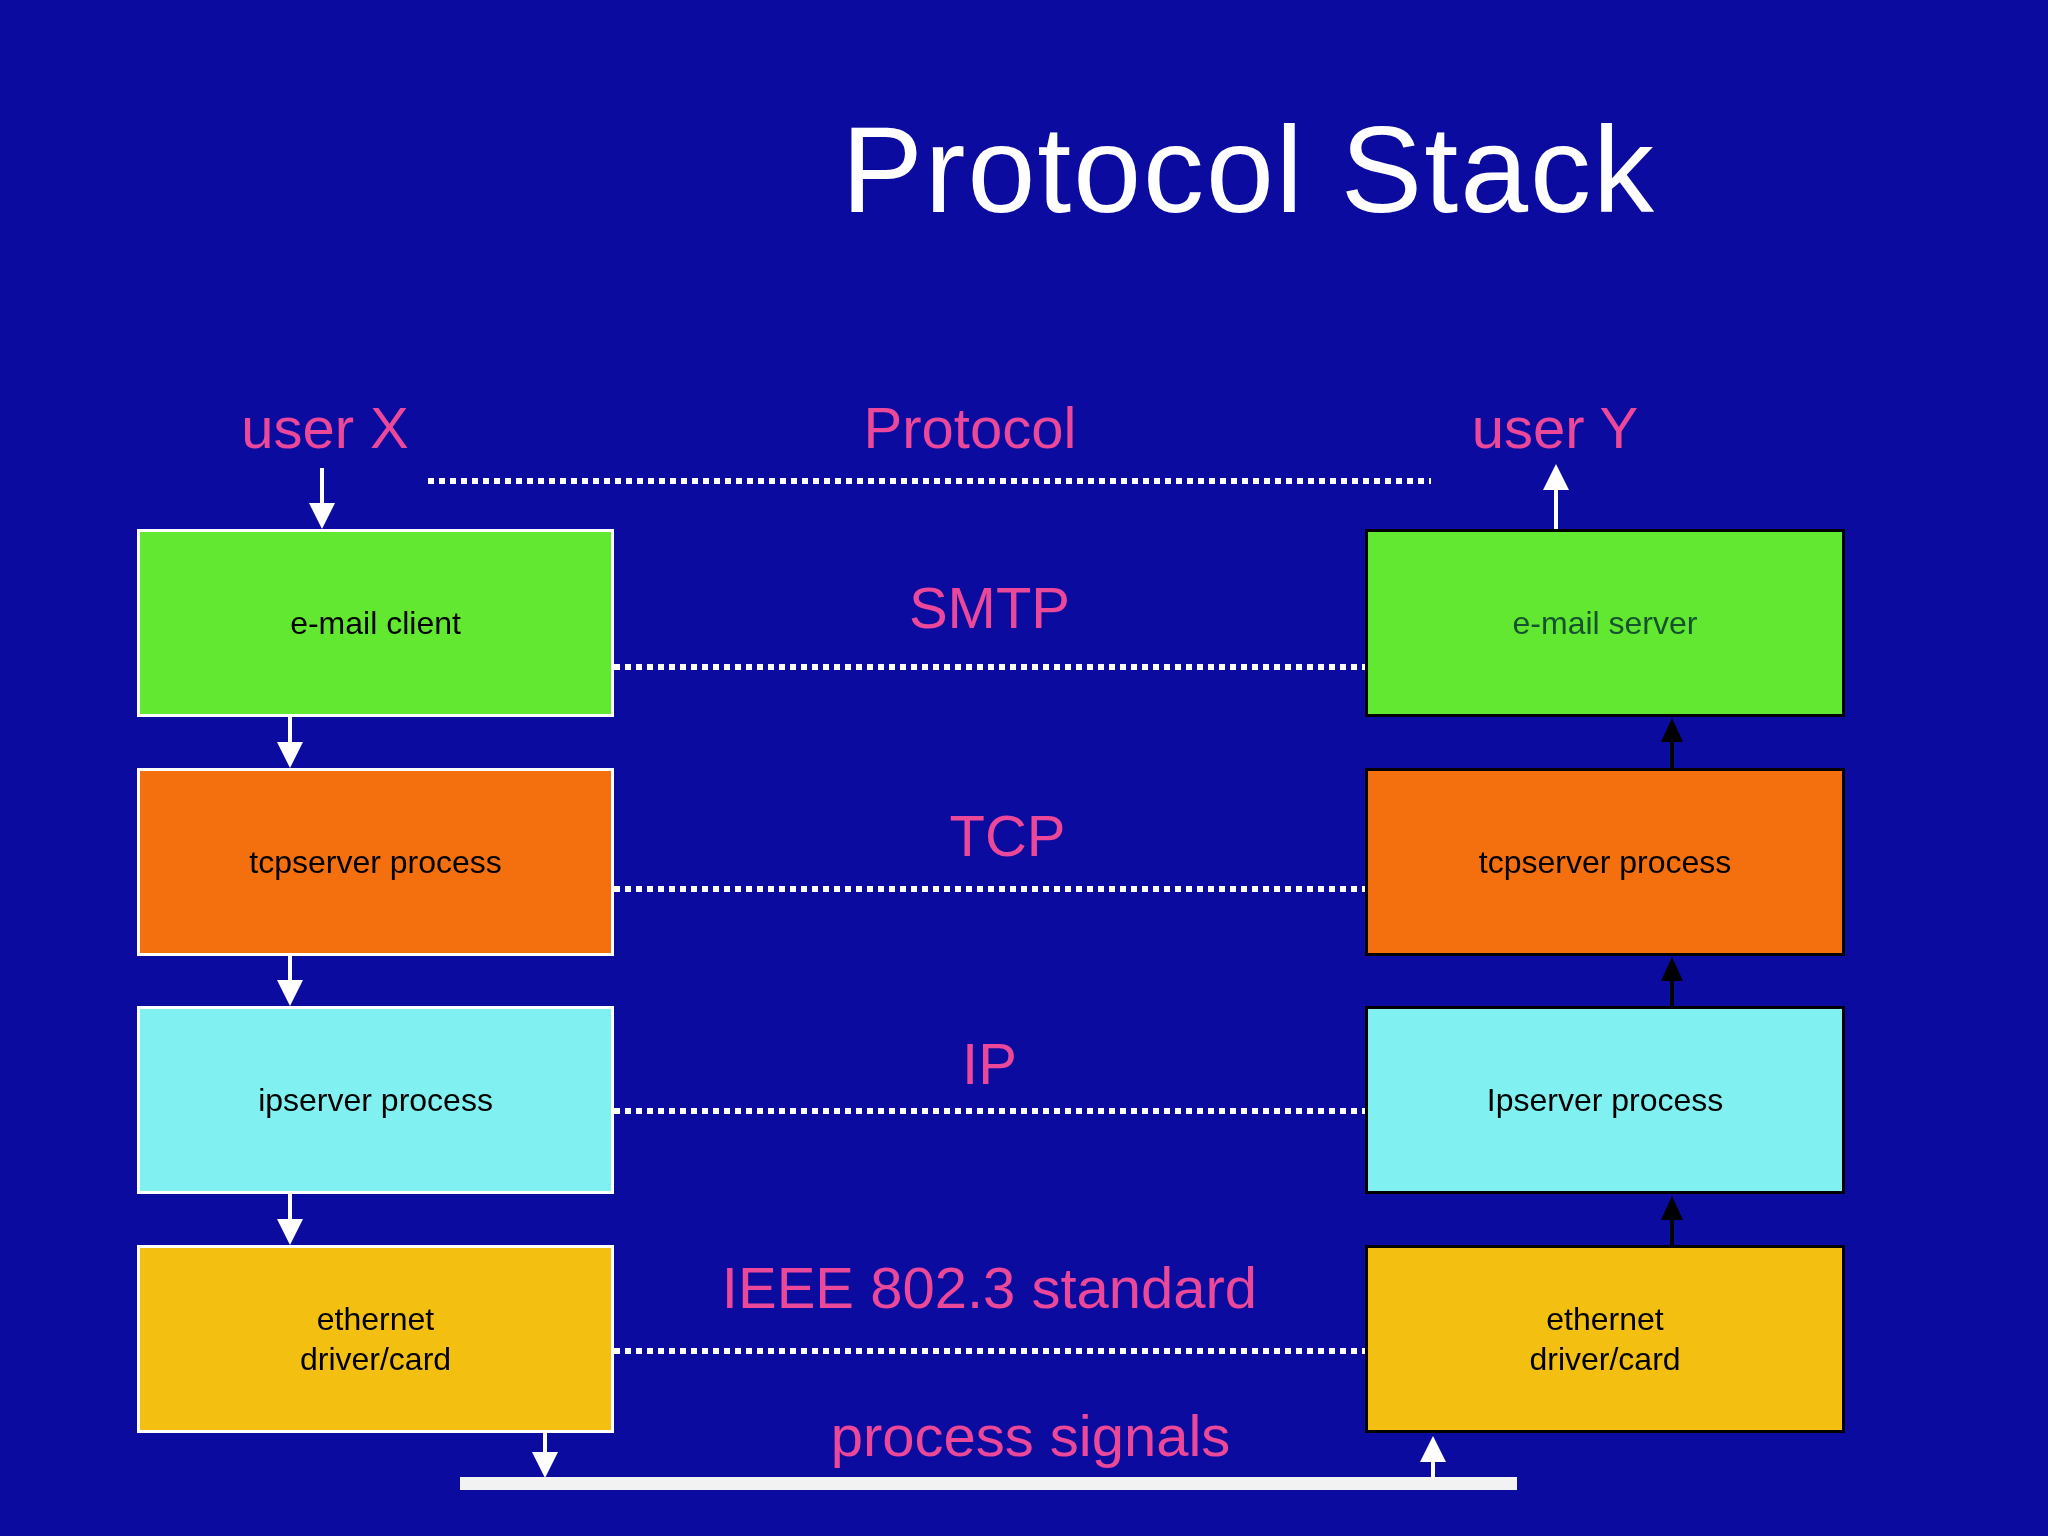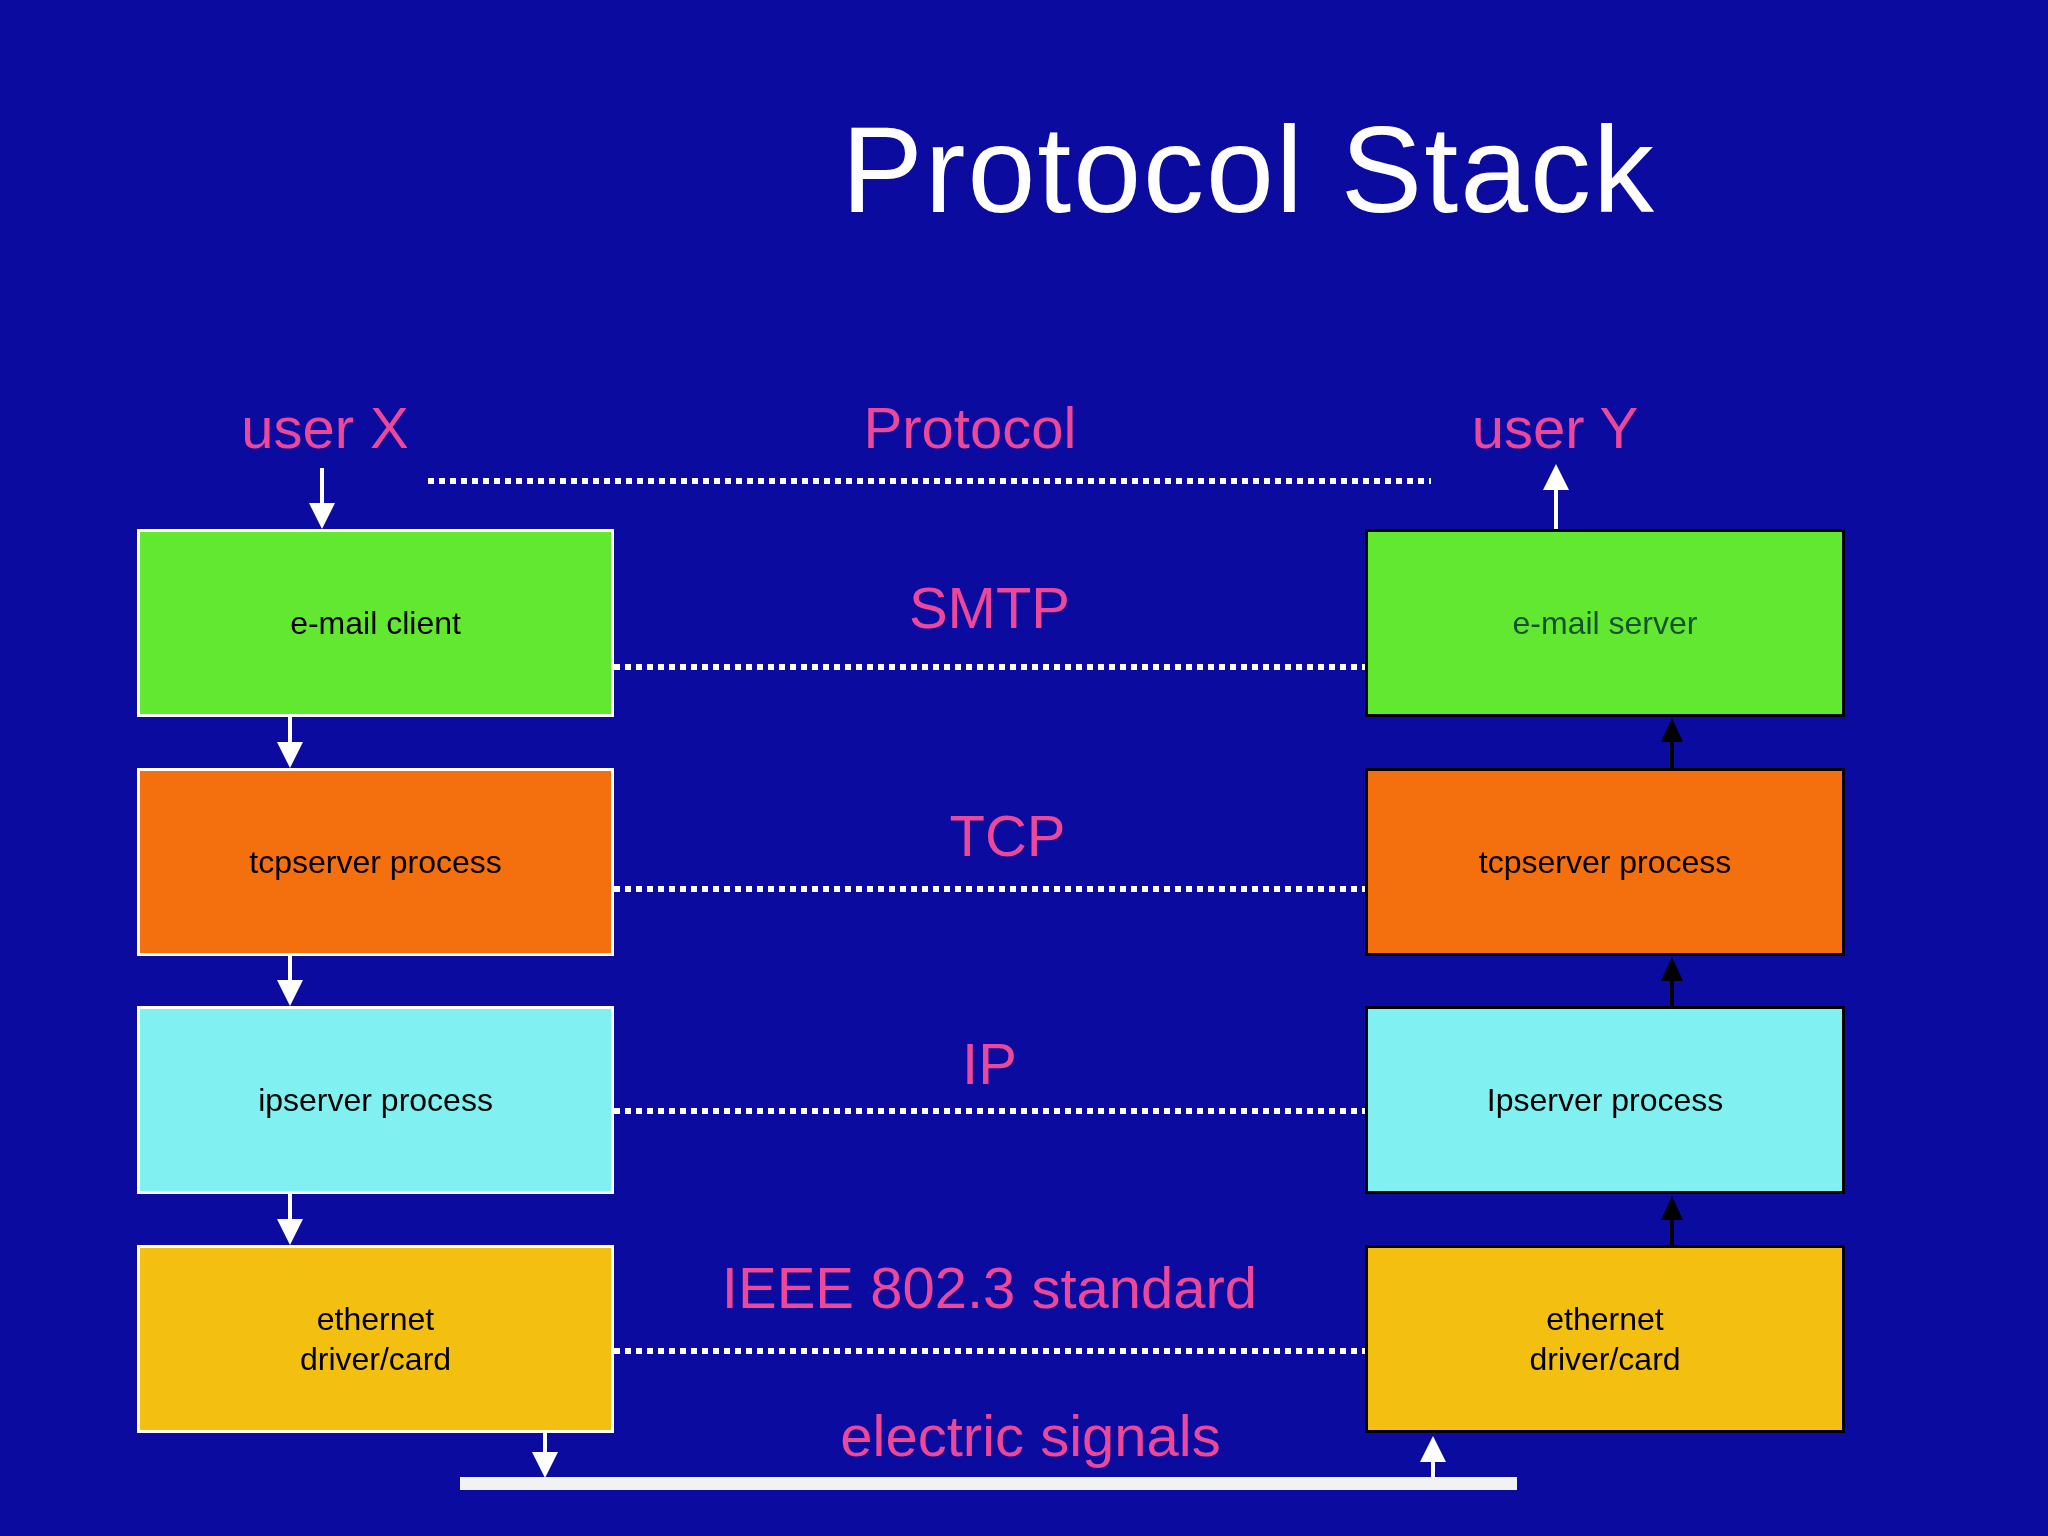--- a/index.html
+++ b/index.html
@@ -66,21 +66,21 @@
   <div class="lbl" style="left:614px;top:1034px;width:751px;">IP</div>
   <div class="dotted" style="left:614px;top:1108px;width:751px;"></div>
 
   <div class="box left-col" style="top: 1245px; background-color: rgb(243, 192, 18); color: rgb(0, 0, 0);">ethernet
 driver/card</div>
   <div class="box right-col" style="top: 1245px; background-color: rgb(243, 192, 18); color: rgb(0, 0, 0);">ethernet
 driver/card</div>
   <div class="lbl" style="left:614px;top:1258px;width:751px;">IEEE 802.3 standard</div>
   <div class="dotted" style="left:614px;top:1348px;width:751px;"></div>
 
-  <div class="lbl" style="left:655px;top:1406px;width:751px;">electric signals</div>
+  <div class="lbl" style="left:655px;top:1406px;width:751px;">process signals</div>
   <div class="wire" style="background-color: rgb(242, 242, 242);"></div>
 
   <div>
     <div class="vline" style="left:320px;top:468px;height:40px;"></div>
     <div class="head down" style="left:309px;top:503px;"></div>
   </div>
   <div>
     <div class="vline" style="left:288px;top:717px;height:28px;"></div>
     <div class="head down" style="left:277px;top:742px;"></div>
   </div>

